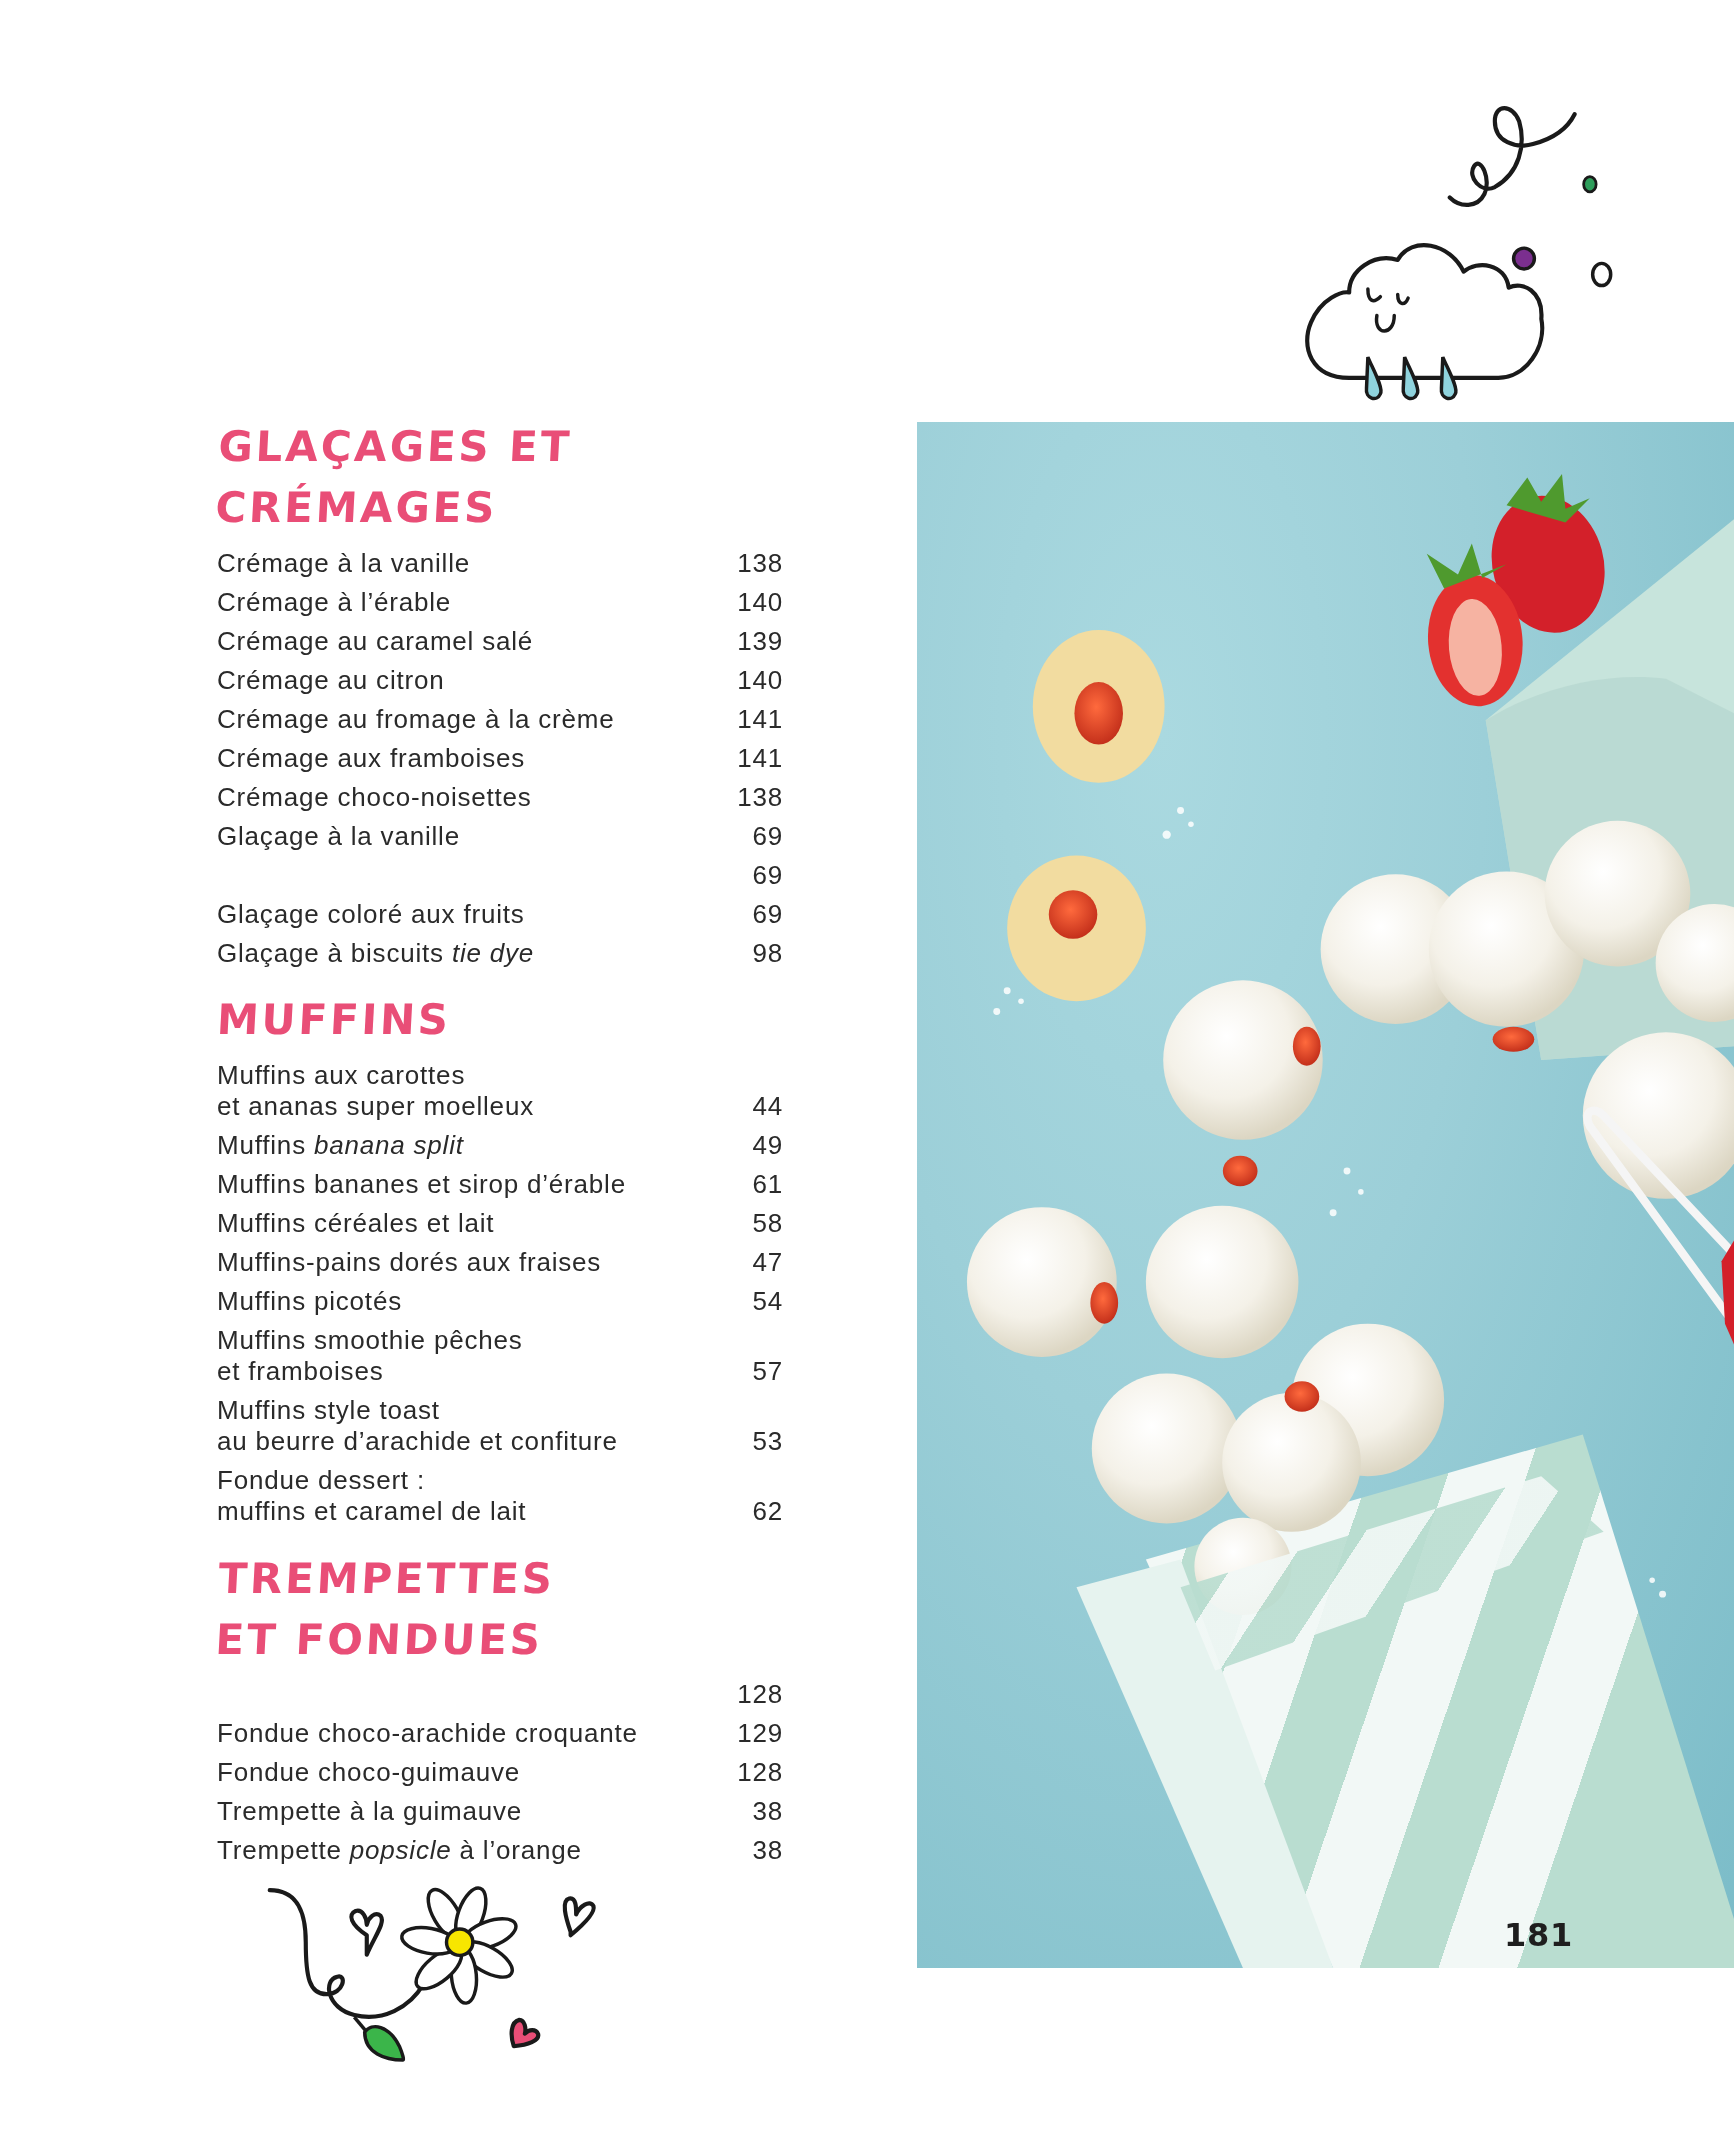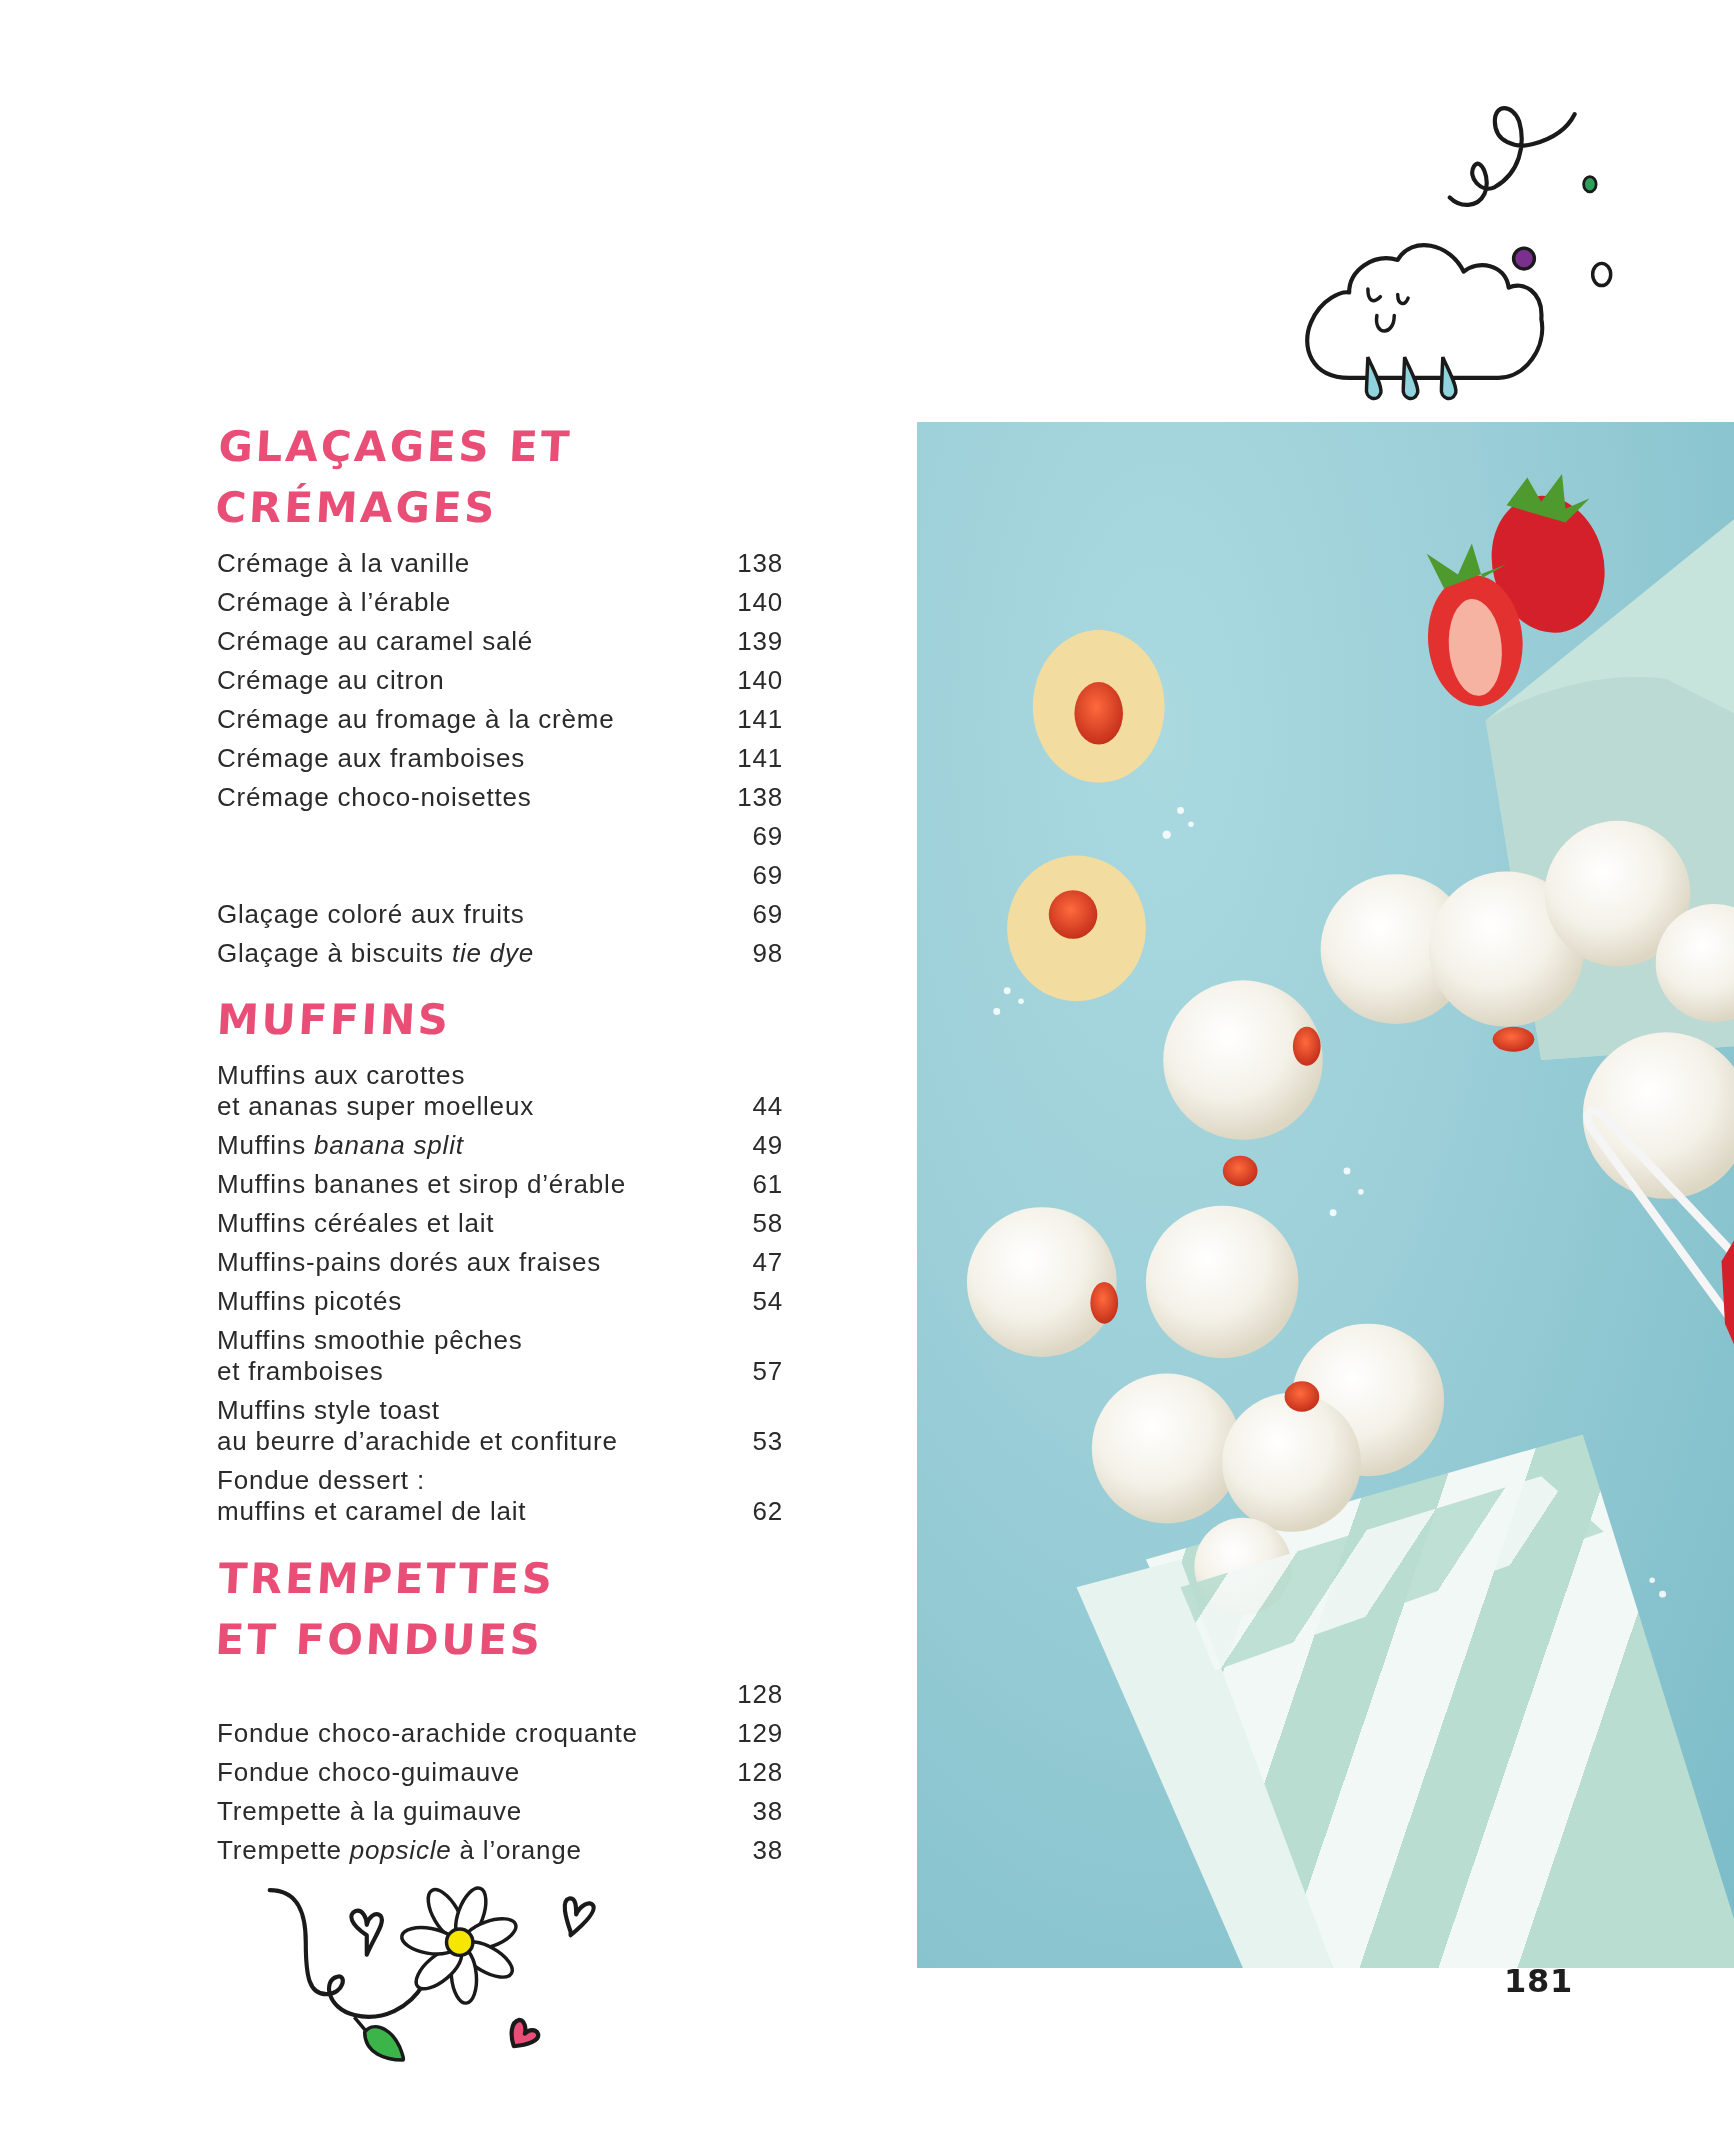--- a/index.html
+++ b/index.html
@@ -11,21 +11,21 @@
          transform:skewX(-3deg); }
   .section-heading.two-line { line-height:61px; }
   .entries { margin:5.6px 0 16.7px 0; padding:0; list-style:none; }
   .entry { display:flex; justify-content:flex-end; align-items:flex-end;
            font-size:26px; line-height:31px; padding:4px 0; letter-spacing:0.8px; font-weight:300; color:#2a2a2a; }
   .entry .title { flex:1; }
   .entry .title em { font-style:italic; }
   .entry .page { text-align:right; min-width:62px; }
   .photo { position:absolute; left:917px; top:422px; width:817px; height:1546px; overflow:hidden;
            background: radial-gradient(ellipse at 30% 20%, #aad9e0 0%, #9ccfd8 40%, #7bbcc8 100%); }
-  .page-number { position:absolute; left:1504px; top:1962px; font-family:"DejaVu Sans", sans-serif;
+  .page-number { position:absolute; left:1504px; top:1916px; font-family:"DejaVu Sans", sans-serif;
            font-weight:bold; font-size:32px; color:#1e1e1e; letter-spacing:0.7px; }
   .doodle { position:absolute; }
 </style>
 </head>
 <body>
 
 <svg class="doodle" style="left:1283px; top:83px;" width="389" height="333" viewBox="0 0 560 480">
 
   <path d="M240 165 C255 180 280 180 290 160 C300 140 285 105 275 120 C265 135 285 160 305 150 C340 130 350 90 340 55 C330 30 305 30 305 55 C305 85 335 95 360 88 C390 80 410 65 420 45" fill="none" stroke="#1a1a1a" stroke-width="6" stroke-linecap="round"></path>
 
@@ -72,20 +72,21 @@
         </li>
       <li class="entry">
           <span class="title">Crémage aux framboises</span>
           <span class="page">141</span>
         </li>
       <li class="entry">
           <span class="title">Crémage choco-noisettes</span>
           <span class="page">138</span>
         </li>
       <li class="entry">
+          <span class="title">Glaçage à la vanille</span>
           <span class="page">69</span>
         </li>
       <li class="entry">
           <span class="page">69</span>
         </li>
       <li class="entry">
           <span class="title">Glaçage coloré aux fruits</span>
           <span class="page">69</span>
         </li>
       <li class="entry">

